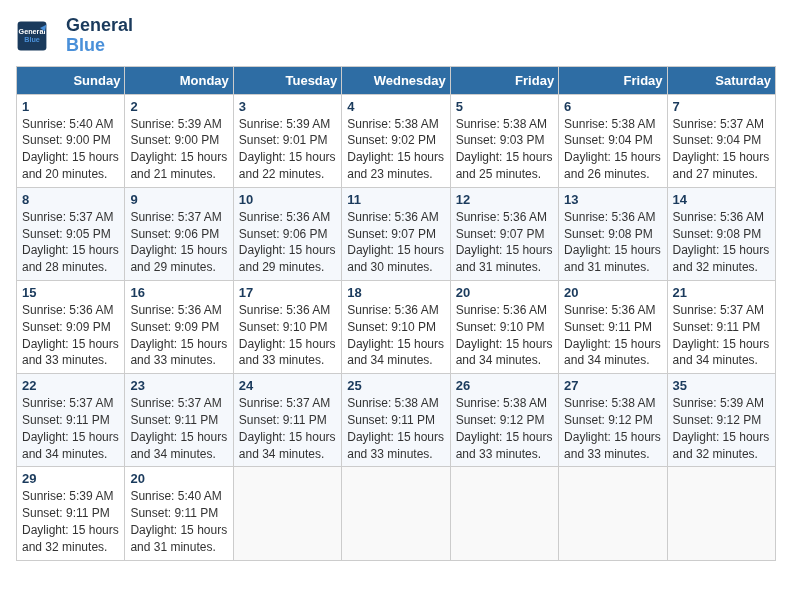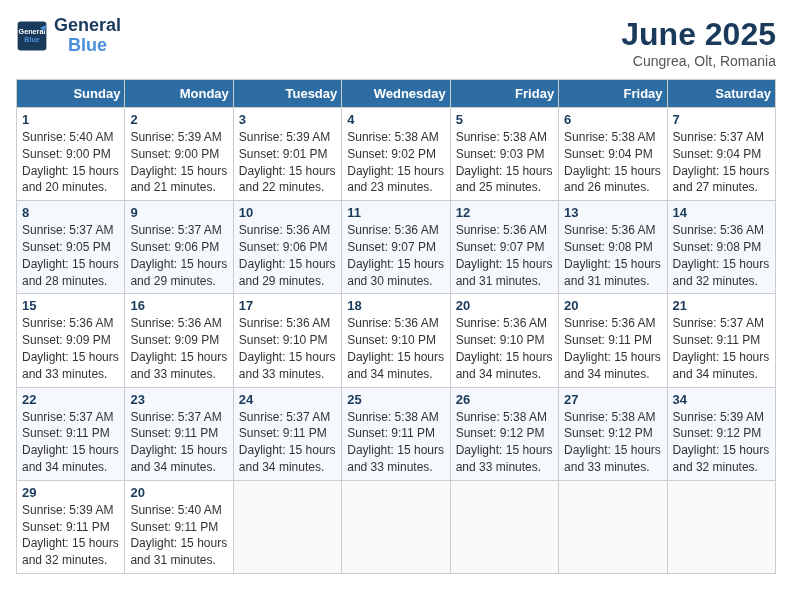--- a/index.html
+++ b/index.html
@@ -12,22 +12,21 @@
     }
     .header-area {
       display: flex;
       justify-content: space-between;
       align-items: flex-start;
       margin-bottom: 10px;
     }
     .logo {
       display: flex;
       align-items: center;
-      gap: 6px;
-      text-align: center;
+      gap: 18px;
     }
     .logo-text {
       font-size: 18px;
       font-weight: bold;
       color: #1a3a5c;
       line-height: 1.1;
     }
     .logo-icon {
       width: 32px;
       height: 32px;
@@ -94,24 +93,20 @@
       <rect x="2" y="2" width="36" height="36" rx="4" fill="#1a3a5c"></rect>
       <text x="20" y="18" text-anchor="middle" fill="white" font-size="9" font-weight="bold" font-family="Arial">General</text>
       <text x="20" y="28" text-anchor="middle" fill="#4a90d9" font-size="9" font-weight="bold" font-family="Arial">Blue</text>
       <polygon points="30,10 38,6 36,14" fill="#4a90d9"></polygon>
     </svg>
     <div class="logo-text">
       <div>General</div>
       <div style="color:#4a90d9">Blue</div>
     </div>
   </div>
-  <div class="title-area">
-    <div class="calendar-title">June 2025</div>
-    <div class="calendar-subtitle">Cungrea, Olt, Romania</div>
-  </div>
 </div>
 
 <table>
   <thead>
     <tr>
       <th>Sunday</th>
       <th>Monday</th>
       <th>Tuesday</th>
       <th>Wednesday</th>
       <th>Friday</th>
@@ -174,21 +169,21 @@
         <td><span class="day-num">23</span>
 <span class="day-info">Sunrise: 5:37 AM<br>Sunset: 9:11 PM<br>Daylight: 15 hours and 34 minutes.</span></td>
         <td><span class="day-num">24</span>
 <span class="day-info">Sunrise: 5:37 AM<br>Sunset: 9:11 PM<br>Daylight: 15 hours and 34 minutes.</span></td>
         <td><span class="day-num">25</span>
 <span class="day-info">Sunrise: 5:38 AM<br>Sunset: 9:11 PM<br>Daylight: 15 hours and 33 minutes.</span></td>
         <td><span class="day-num">26</span>
 <span class="day-info">Sunrise: 5:38 AM<br>Sunset: 9:12 PM<br>Daylight: 15 hours and 33 minutes.</span></td>
         <td><span class="day-num">27</span>
 <span class="day-info">Sunrise: 5:38 AM<br>Sunset: 9:12 PM<br>Daylight: 15 hours and 33 minutes.</span></td>
-        <td><span class="day-num">34</span>
+        <td><span class="day-num">35</span>
 <span class="day-info">Sunrise: 5:39 AM<br>Sunset: 9:12 PM<br>Daylight: 15 hours and 32 minutes.</span></td>
       </tr>
       <tr>
         <td><span class="day-num">29</span>
 <span class="day-info">Sunrise: 5:39 AM<br>Sunset: 9:11 PM<br>Daylight: 15 hours and 32 minutes.</span></td>
         <td><span class="day-num">20</span>
 <span class="day-info">Sunrise: 5:40 AM<br>Sunset: 9:11 PM<br>Daylight: 15 hours and 31 minutes.</span></td>
         <td class="empty-cell"></td>
         <td class="empty-cell"></td>
         <td class="empty-cell"></td>

